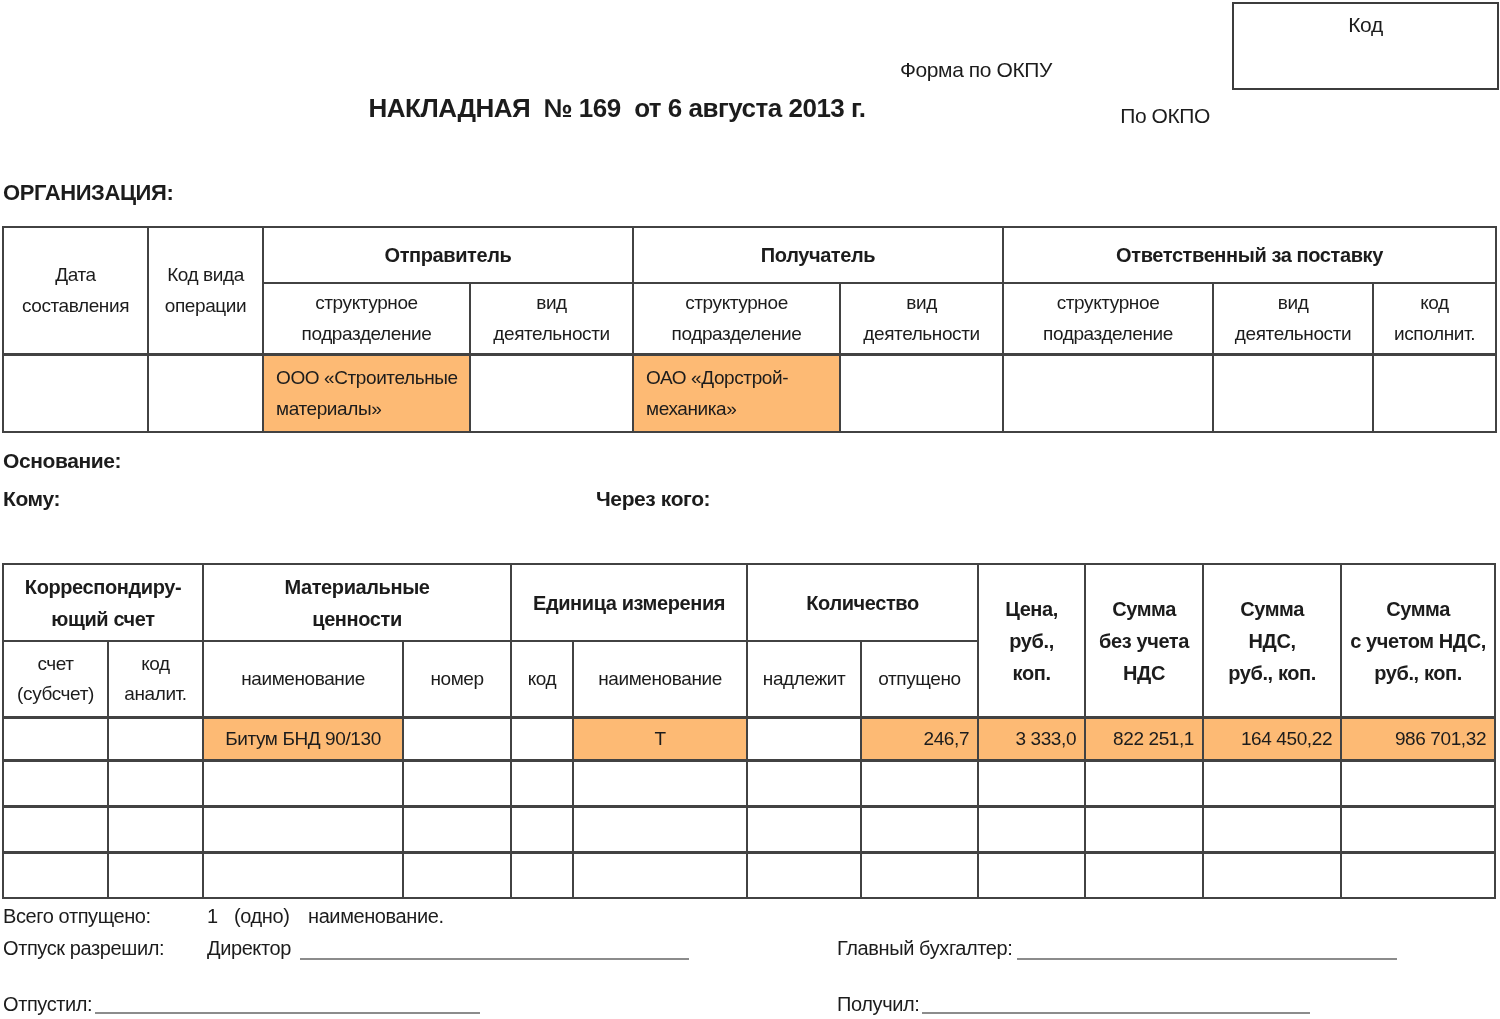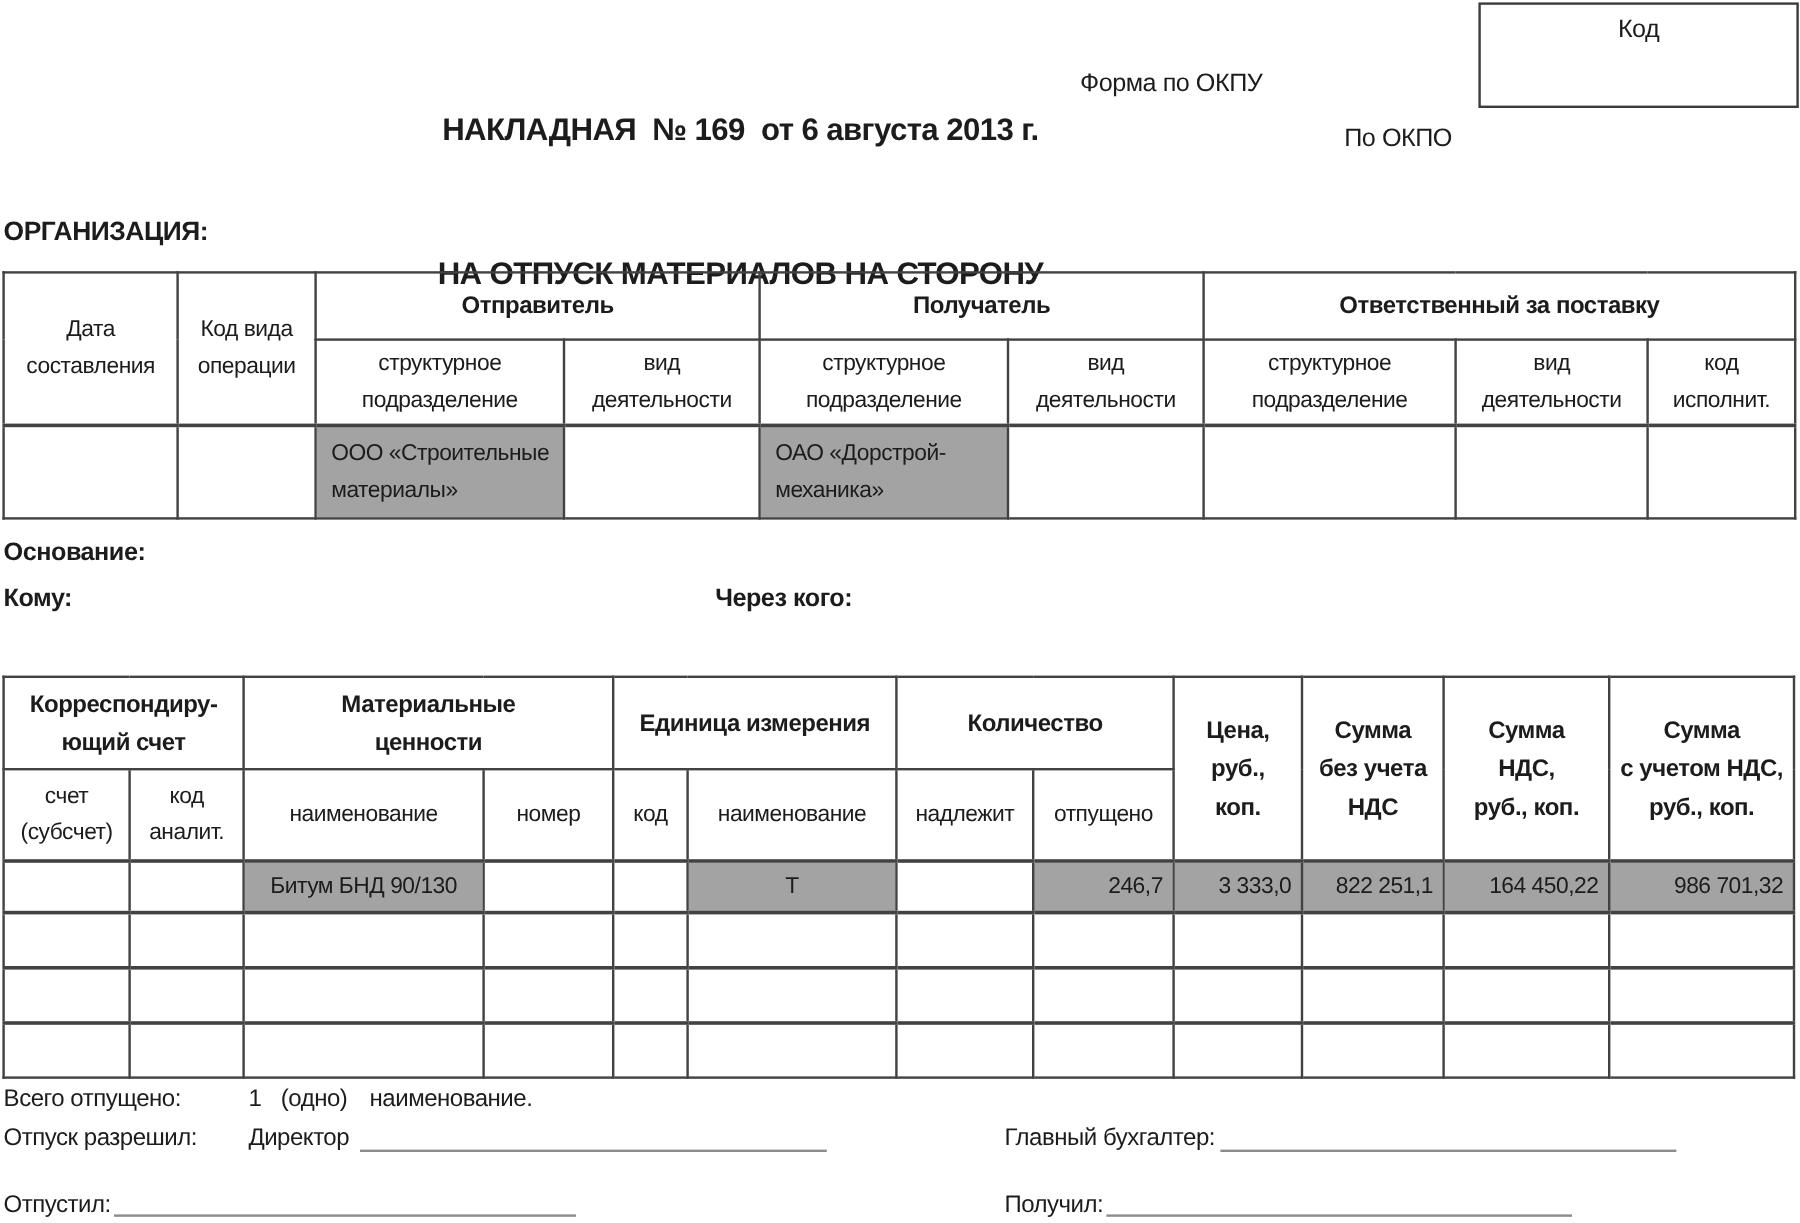--- a/index.html
+++ b/index.html
@@ -28,21 +28,21 @@
   .kom-label   { left:3px;  top:487px; font-size:21px; font-weight:bold; }
   .via-label   { left:596px; top:487px; font-size:21px; font-weight:bold; }
 
   
   table { border-collapse:collapse; table-layout:fixed; }
   th, td { border:2px solid #424242; overflow:hidden; }
   th { font-weight:normal; font-size:19px; line-height:1.6; white-space:pre-line;
        text-align:center; vertical-align:middle; padding:2px 4px; }
   th.grp { font-weight:bold; font-size:20px; }
   td { font-size:19px; vertical-align:middle; text-align:center; padding:2px 6px; }
-  .fill { background:#a3a3a3; }
+  .fill { background:#fdba74; }
   td.left { text-align:left; padding-left:12px; white-space:pre-line; line-height:1.6; }
   td.num  { text-align:right; padding-right:8px; }
 
   .t1 { left:2px; top:226px; width:1493px; }
   .t1 tr.grp-row th { height:50px; }
   .t1 tr.sub-row th { height:65px;margin-top:28px; }
   .t1 tr.data-row td { height:71px; border-top:3px solid #424242; }
 
   .t2 { left:2px; top:543px; width:1493px;margin-top:20px; }
   .t2 tr.grp-row th { height:71px; }
@@ -55,21 +55,20 @@
   .foot { font-size:20px; }
   .sig-line { border-bottom:2px solid #8c8c8c; }
 </style>
 </head>
 <body>
 
 <div>
 
   <div class="abs title-block">
     <div>НАКЛАДНАЯ  № 169  от 6 августа 2013 г.</div>
-    <div>НА ОТПУСК МАТЕРИАЛОВ НА СТОРОНУ</div>
   </div>
 
   <div class="abs okpu-label">Форма по ОКПУ</div>
   <div class="abs okpo-label">По ОКПО</div>
 
   <div class="abs code-box">
     <div class="code-box-row code-box-head">Код</div>
     <div class="code-box-row code-box-empty"></div>
   </div>
 

